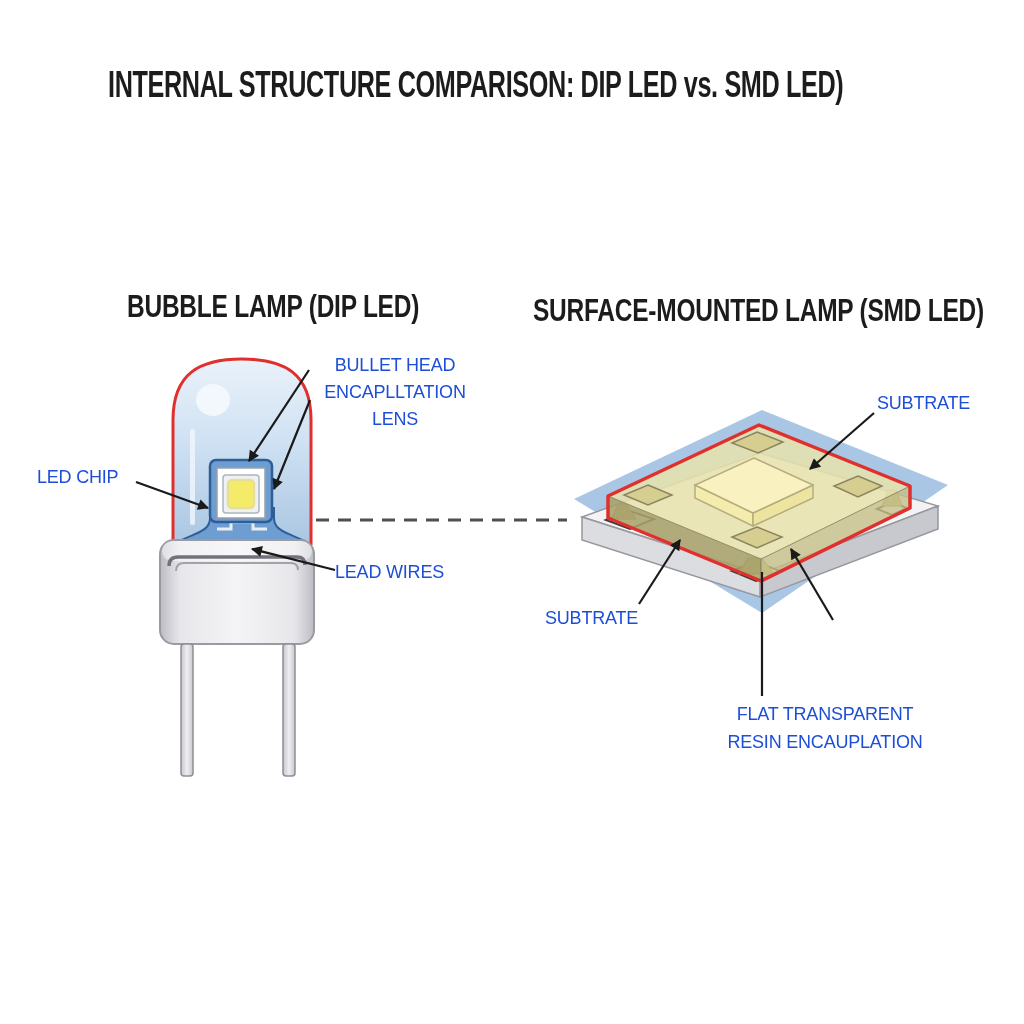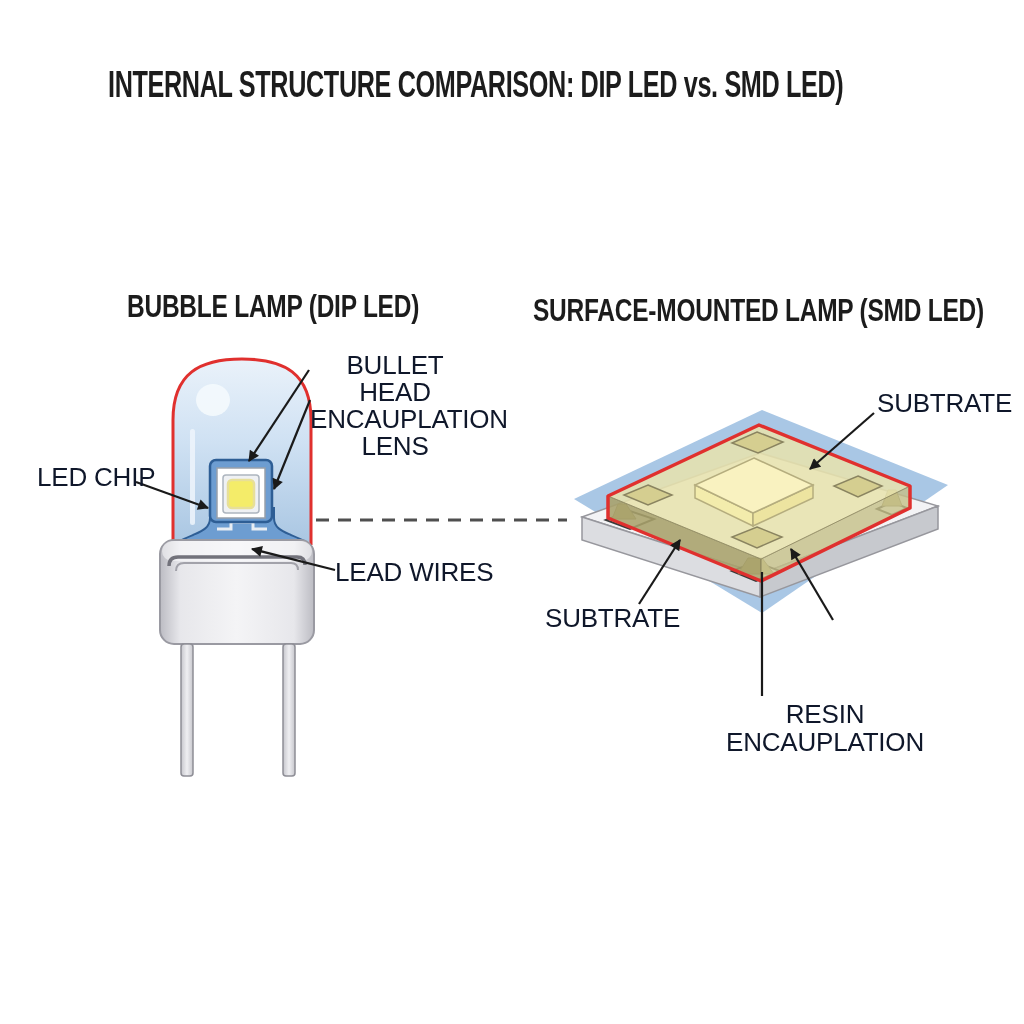--- a/index.html
+++ b/index.html
@@ -2,21 +2,21 @@
 <html><head>
 <meta charset="utf-8">
 <style>
   html,body{margin:0;padding:0;}
   body{
     width:1024px;height:1024px;position:relative;background:#ffffff;
     font-family:"Liberation Sans",sans-serif;overflow:hidden;
   }
   .stage{position:absolute;left:0;top:12px;width:1024px;height:1024px;margin-left:10px;}
   .lbl{
-    position:absolute;color:#0f172a;font-size:26px;line-height:26px;
+    position:absolute;color:#1d4ed8;font-size:18px;line-height:26px;
     white-space:nowrap;letter-spacing:-0.2px;
   }
   .title{
     position:absolute;left:98px;top:52px;font-size:36px;font-weight:bold;
     color:#1c1c1c;letter-spacing:-0.5px;transform:scaleX(0.70);
     transform-origin:left top;white-space:nowrap;
   }
   .heading{
     position:absolute;font-size:31px;font-weight:bold;color:#1c1c1c;
     letter-spacing:-0.3px;transform:scaleX(0.79);transform-origin:left top;
@@ -151,26 +151,27 @@
 
 <div class="title">INTERNAL STRUCTURE COMPARISON: DIP LED vs. SMD LED)</div>
 
 <div class="heading" style="left:117px;top:277px;">BUBBLE LAMP (DIP LED)</div>
 <div class="heading" style="left:523px;top:281px;">SURFACE-MOUNTED LAMP (SMD LED)</div>
 
 <div class="lbl" style="left:27px;top:452px;">LED CHIP</div>
 
 <div class="lbl center-block" style="left:300px;top:340px;width:170px;line-height:27px;">
   <div>BULLET HEAD</div>
-  <div>ENCAUPLATION</div>
+  <div>ENCAPLLTATION</div>
   <div>LENS</div>
 </div>
 
 <div class="lbl" style="left:325px;top:547px;">LEAD WIRES</div>
 
 <div class="lbl" style="left:867px;top:378px;">SUBTRATE</div>
 <div class="lbl" style="left:535px;top:593px;">SUBTRATE</div>
 
 <div class="lbl center-block" style="left:690px;top:688px;width:250px;line-height:28px;">
+  <div>FLAT TRANSPARENT</div>
   <div>RESIN ENCAUPLATION</div>
 </div>
 
 </div>
 
 </body></html>

